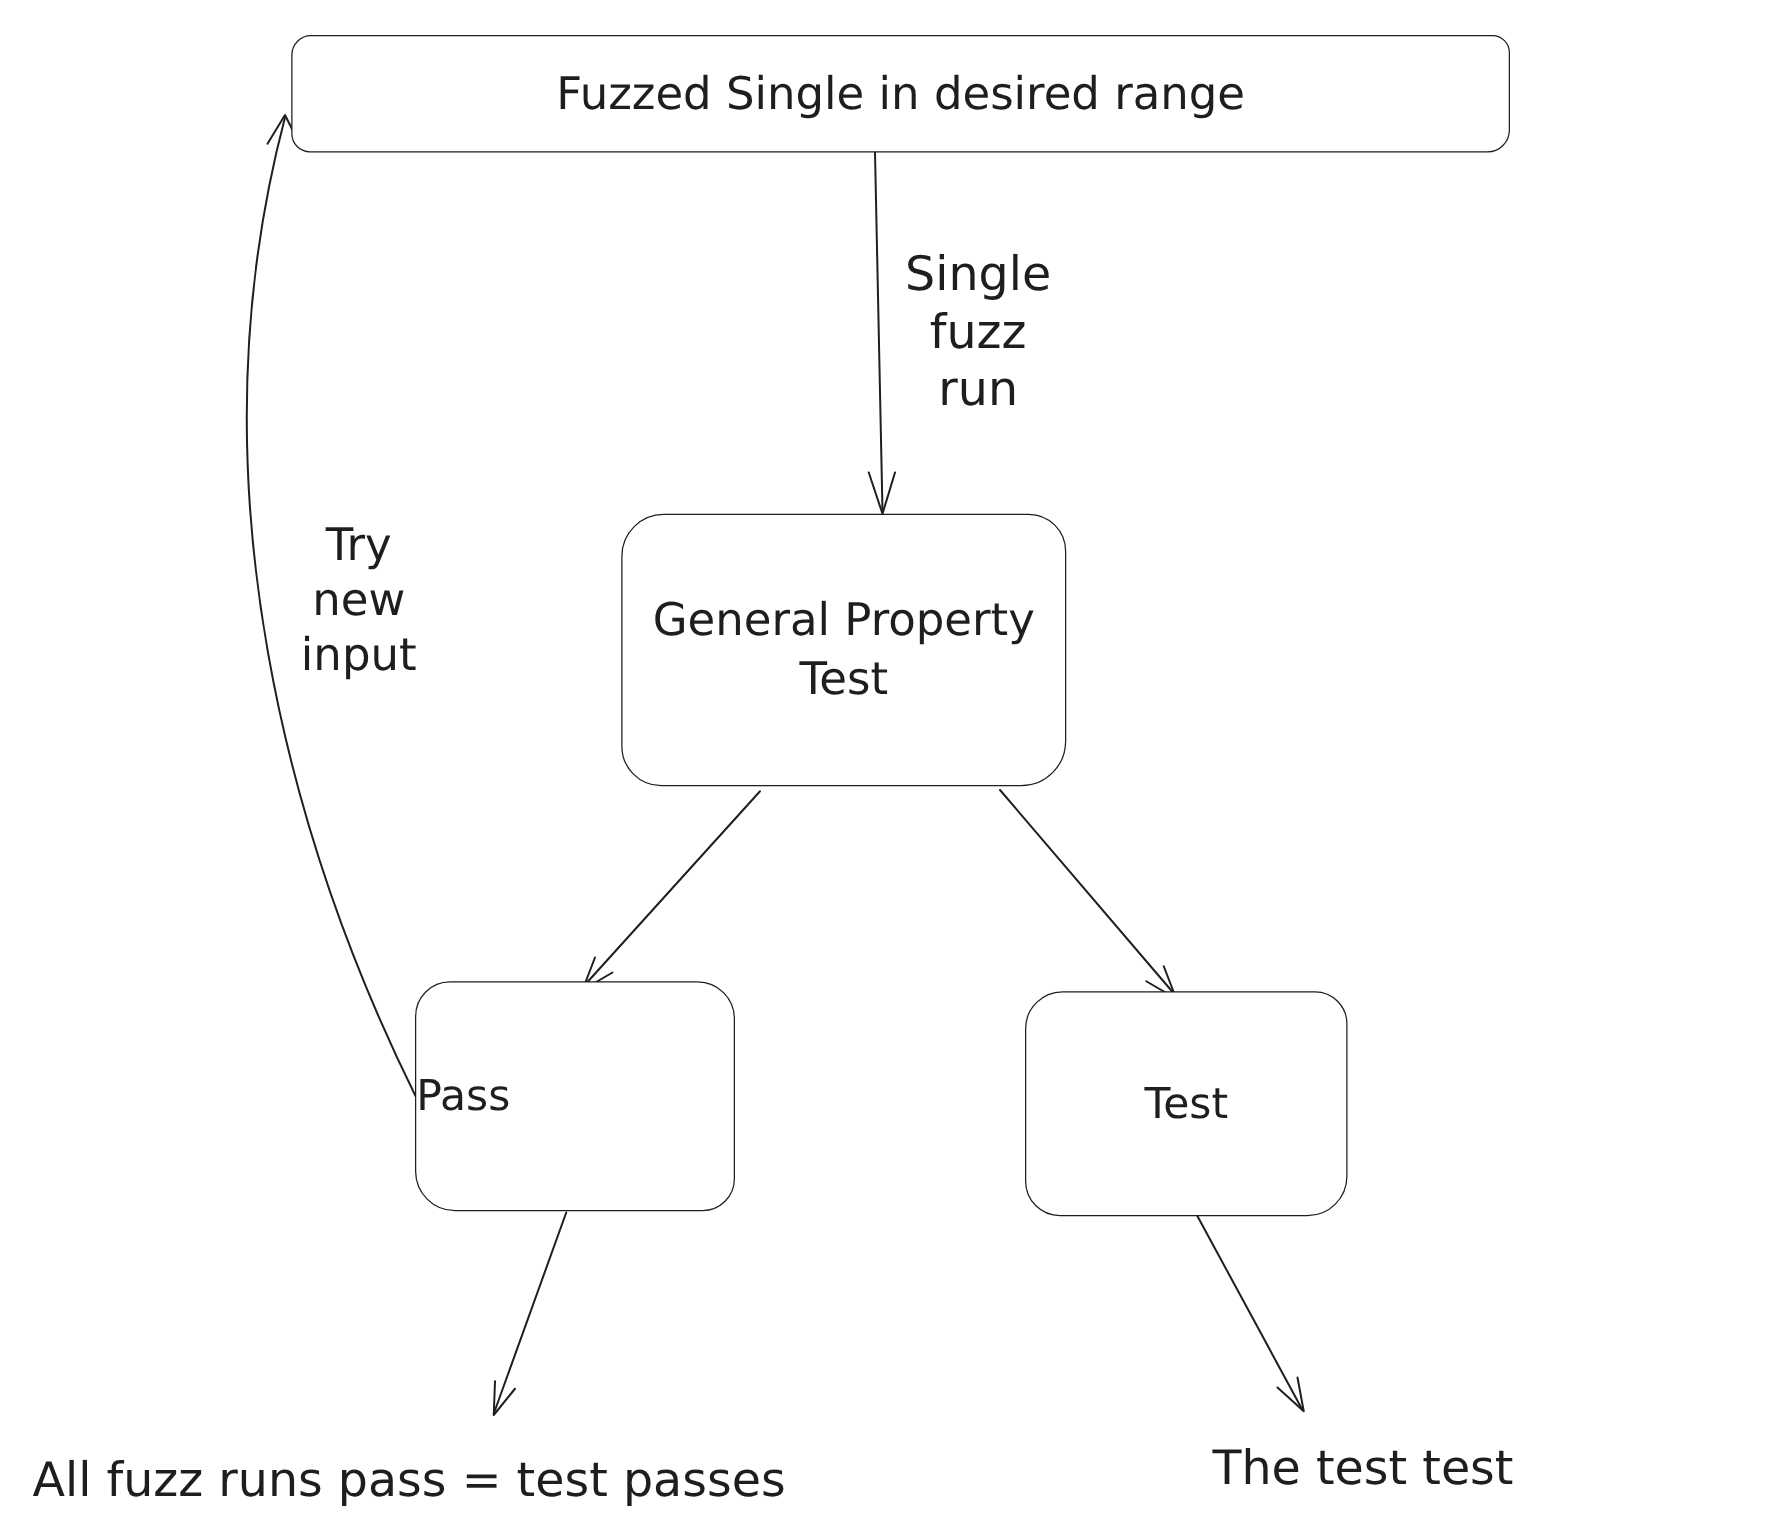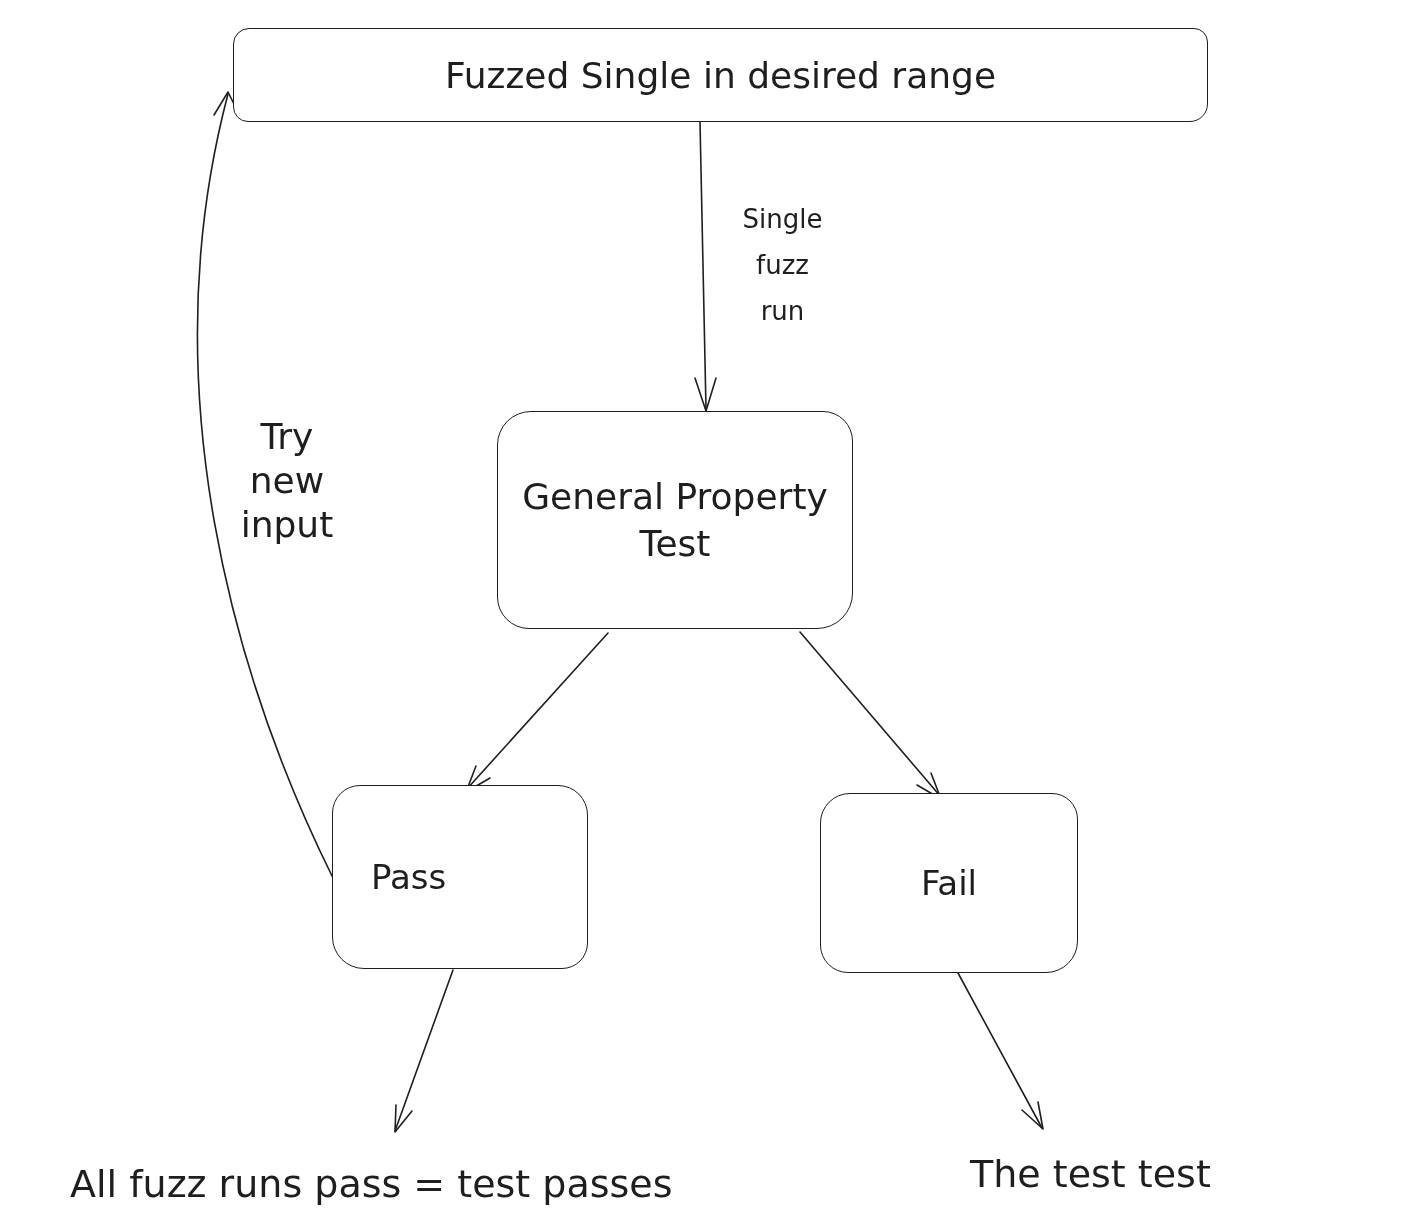--- a/index.html
+++ b/index.html
@@ -61,21 +61,20 @@
     padding: 0 24px;
   }
   .node-pass {
     left: 332px;
     top: 785px;
     width: 256px;
     height: 184px;
     border-radius: 28px 30px 26px 32px;
     font-size: 34px;
     justify-content: flex-start;
-    padding-left: 38px;
     text-align: left;
   }
   .node-fail {
     left: 820px;
     top: 793px;
     width: 258px;
     height: 180px;
     border-radius: 30px 26px 32px 28px;
     font-size: 34px;
   }
@@ -83,40 +82,39 @@
     position: absolute;
     z-index: 2;
     text-align: center;
     white-space: pre-line;
     background: transparent;
   }
   .label-single-fuzz-run {
     left: 700px;
     top: 196px;
     width: 165px;
-    font-size: 26px;
+    font-size: 38px;
     line-height: 46px;
   }
   .label-try-new-input {
     left: 212px;
     top: 415px;
     width: 150px;
     font-size: 36px;
     line-height: 44px;
   }
   .outcome-label {
     position: absolute;
     z-index: 2;
     font-size: 38px;
     white-space: nowrap;
   }
   .outcome-pass {
     left: 26px;
     top: 1162px;
-    margin-left: 44px;
   }
   .outcome-fail {
     left: 970px;
     top: 1152px;
   }
 </style>
 </head>
 <body>
 
 <div class="canvas">
@@ -160,21 +158,21 @@
 
   <div class="node node-general-test">
     <span>General Property Test</span>
   </div>
 
   <div class="node node-pass">
     <span>Pass</span>
   </div>
 
   <div class="node node-fail">
-    <span>Fail</span>
+    <span>Test</span>
   </div>
 
   <div class="edge-label label-single-fuzz-run">Single
 fuzz
 run</div>
 
   <div class="edge-label label-try-new-input">Try
 new
 input</div>
 

